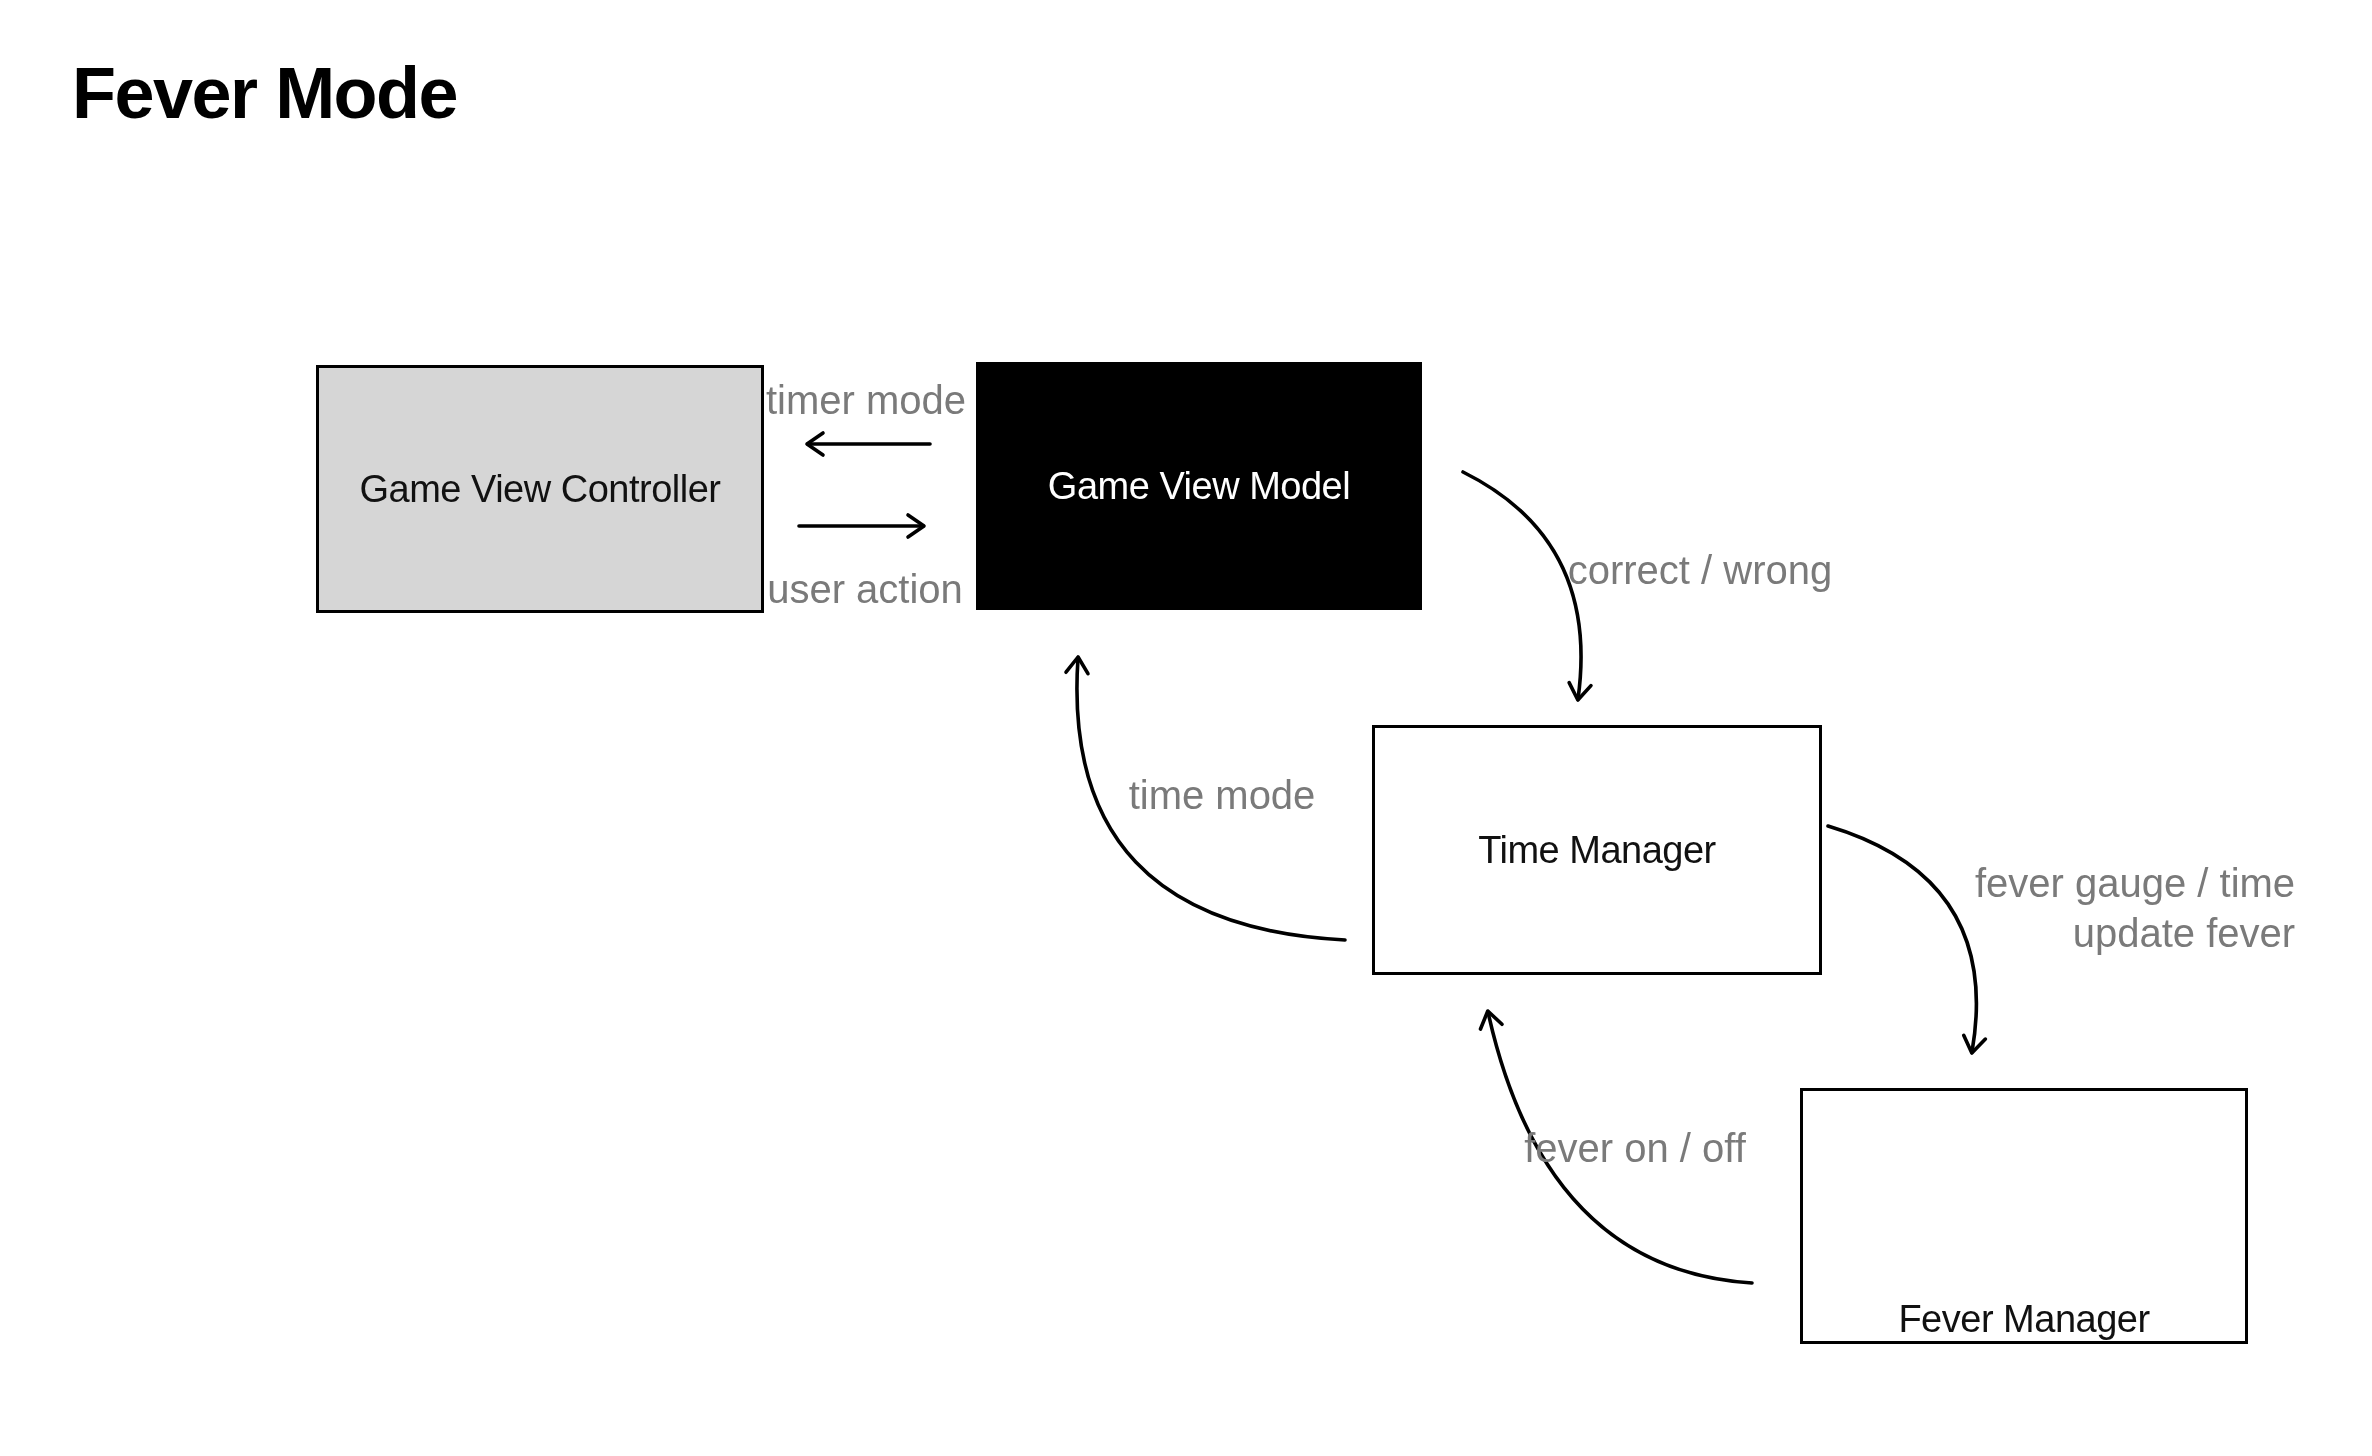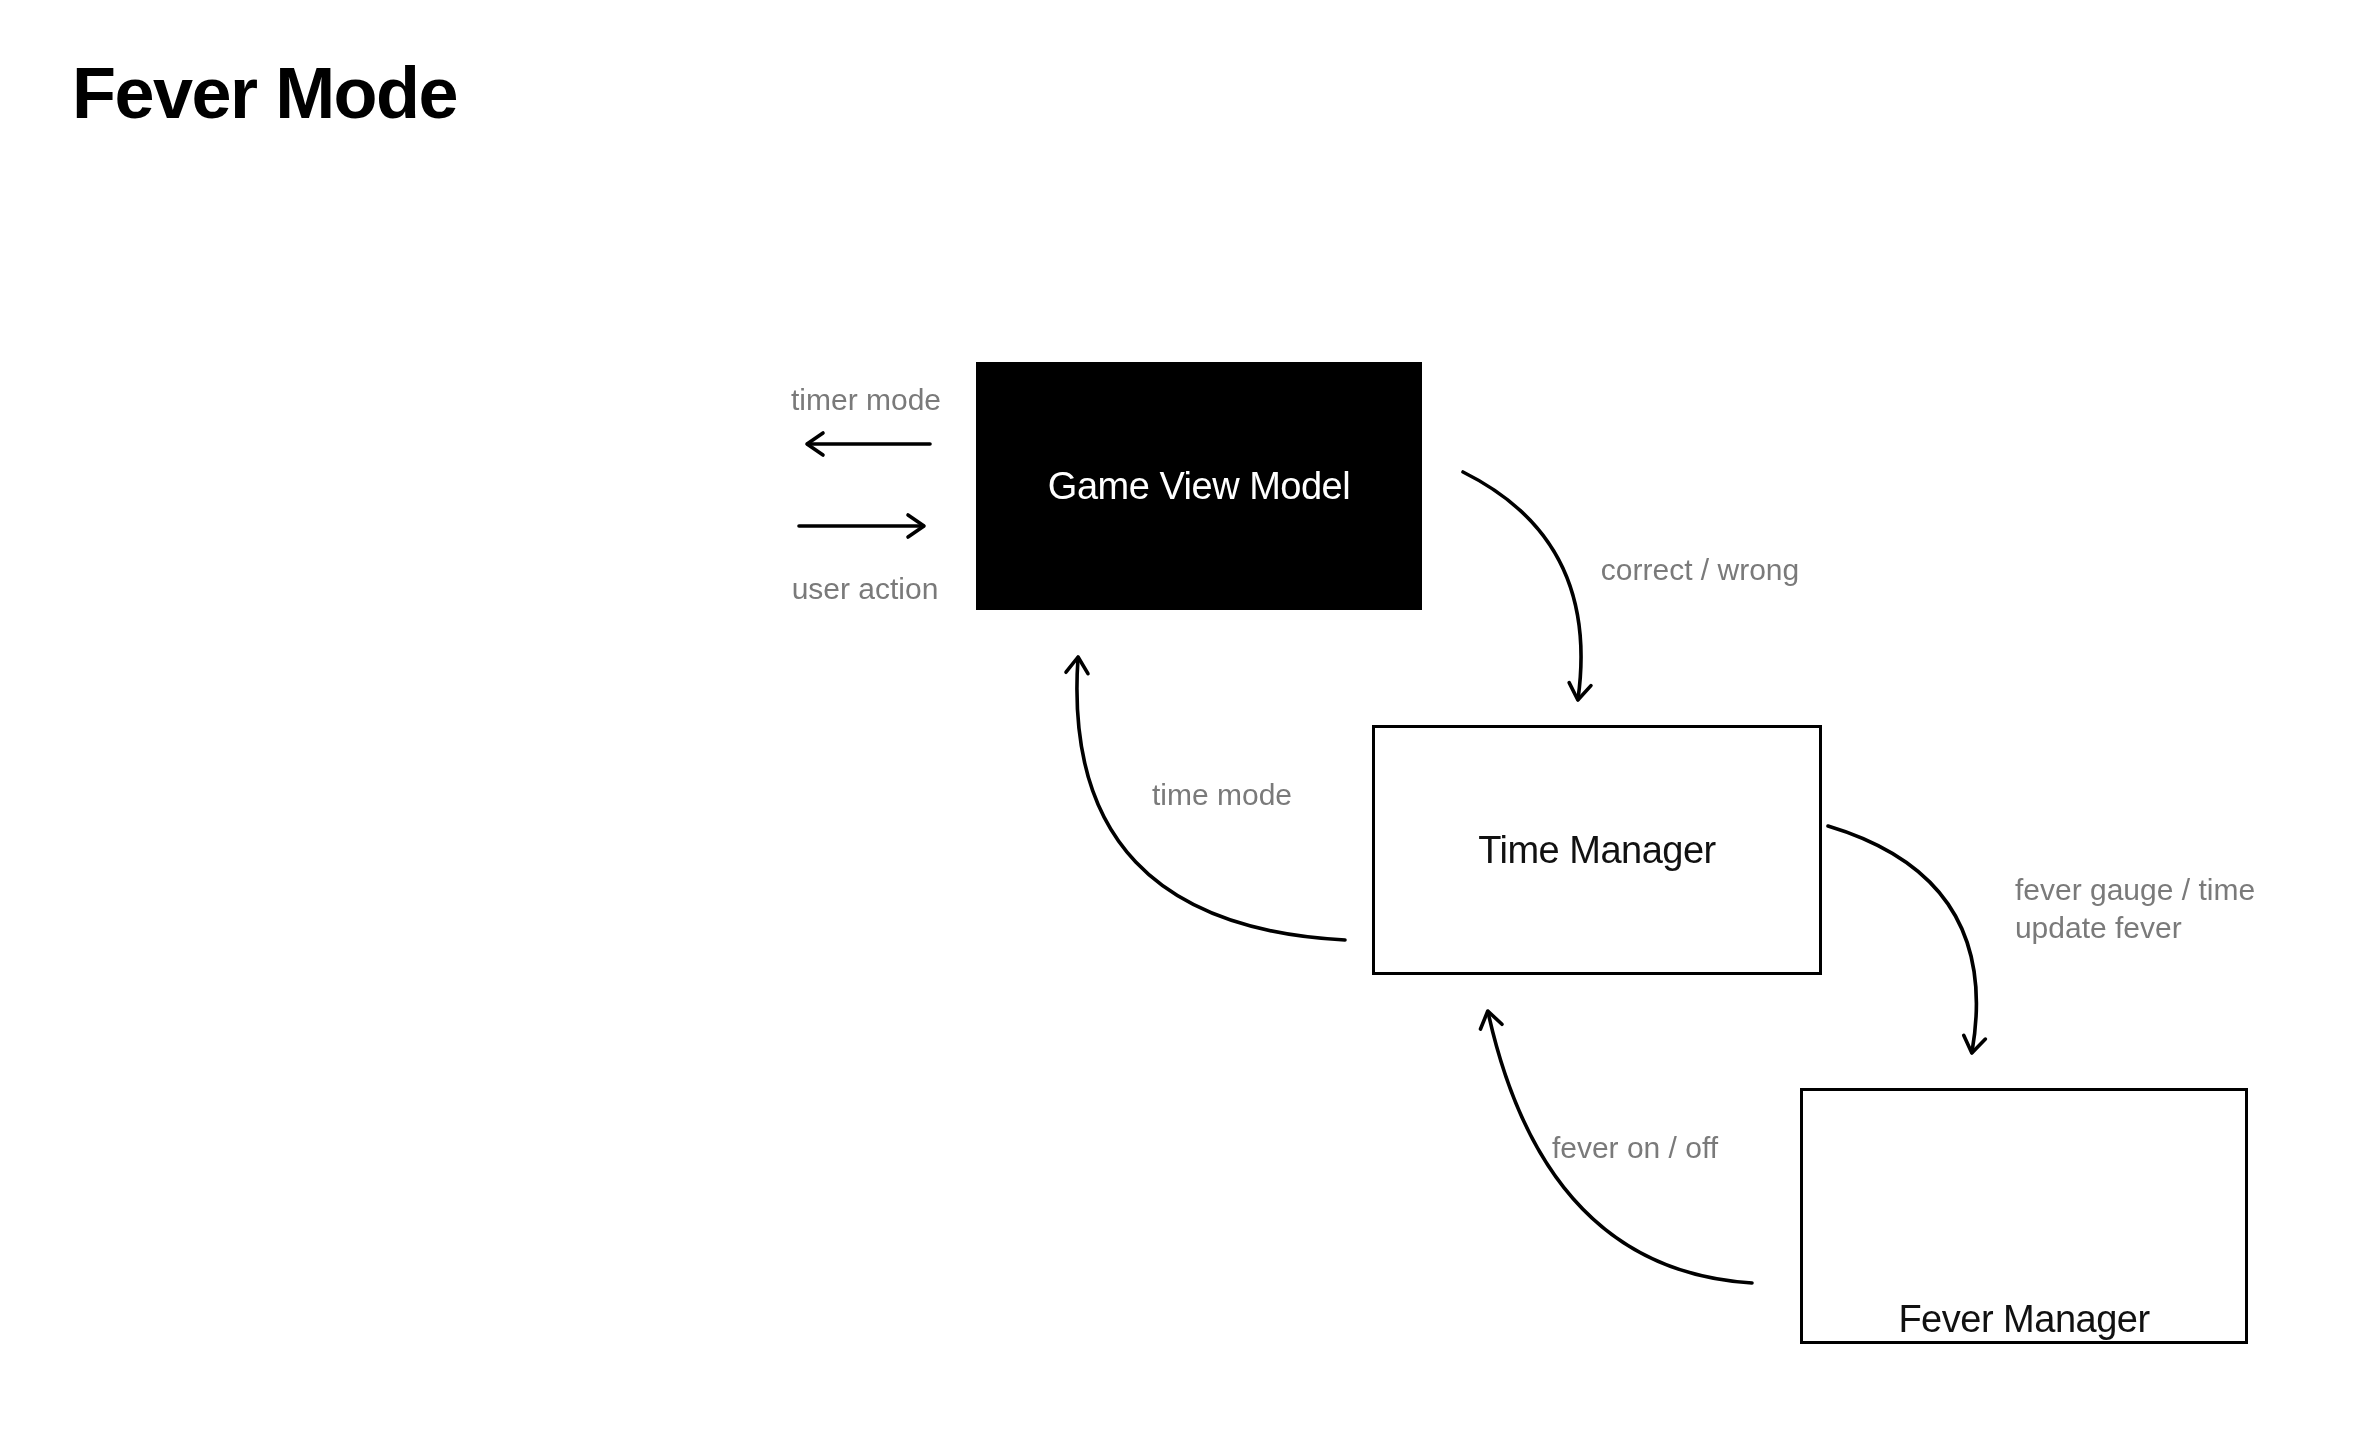--- a/index.html
+++ b/index.html
@@ -65,24 +65,24 @@
   }
   .node-white {
     background: var(--box-white-fill, #ffffff);
     border: 3px solid var(--box-border, #000000);
     color: var(--box-text-dark, #111111);
   }
   .edge-label {
     position: absolute;
     transform: translate(-50%, -50%);
     white-space: nowrap;
-    font-size: 30px;
+    font-size: 40px;
     line-height: 1.25;
     color: var(--edge-label-gray, #7a7a7a);
-    text-align: left;
+    text-align: right;
   }
   .edge-label .line {
     display: block;
   }
 </style>
 </head>
 <body>
 
 <div class="canvas">
 
@@ -101,20 +101,23 @@
 
     <path class="arrow" d="M 1463 472 Q 1600 540 1578 699" marker-end="url(#chev)"></path>
 
     <path class="arrow" d="M 1345 940 Q 1060 925 1078 658" marker-end="url(#chev)"></path>
 
     <path class="arrow" d="M 1828 826 Q 2002 878 1972 1052" marker-end="url(#chev)"></path>
 
     <path class="arrow" d="M 1752 1283 Q 1545 1270 1488 1012" marker-end="url(#chev)"></path>
   </svg>
 
+  <div class="node node-gray" style="left:316px; top:365px; width:448px; height:248px;">
+    <span>Game View Controller</span>
+  </div>
 
   <div class="node node-black" style="left:976px; top:362px; width:446px; height:248px;">
     <span>Game View Model</span>
   </div>
 
   <div class="node node-white" style="left:1372px; top:725px; width:450px; height:250px;">
     <span>Time Manager</span>
   </div>
 
   <div class="node node-white" style="left:1800px; top:1088px; width:448px; height:256px;align-items:flex-end;">

